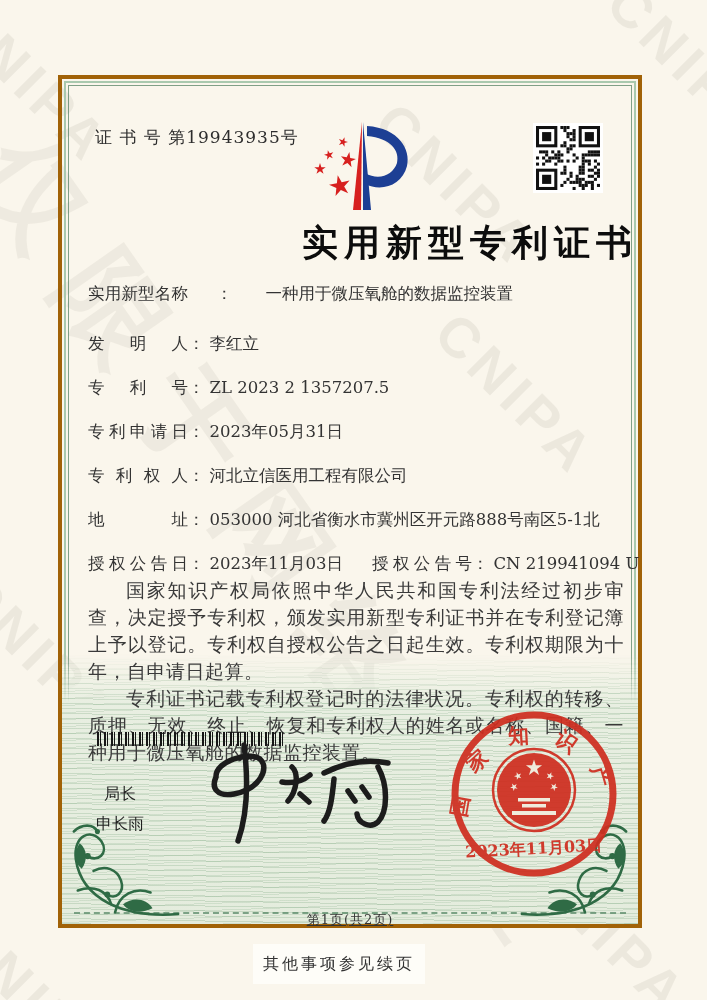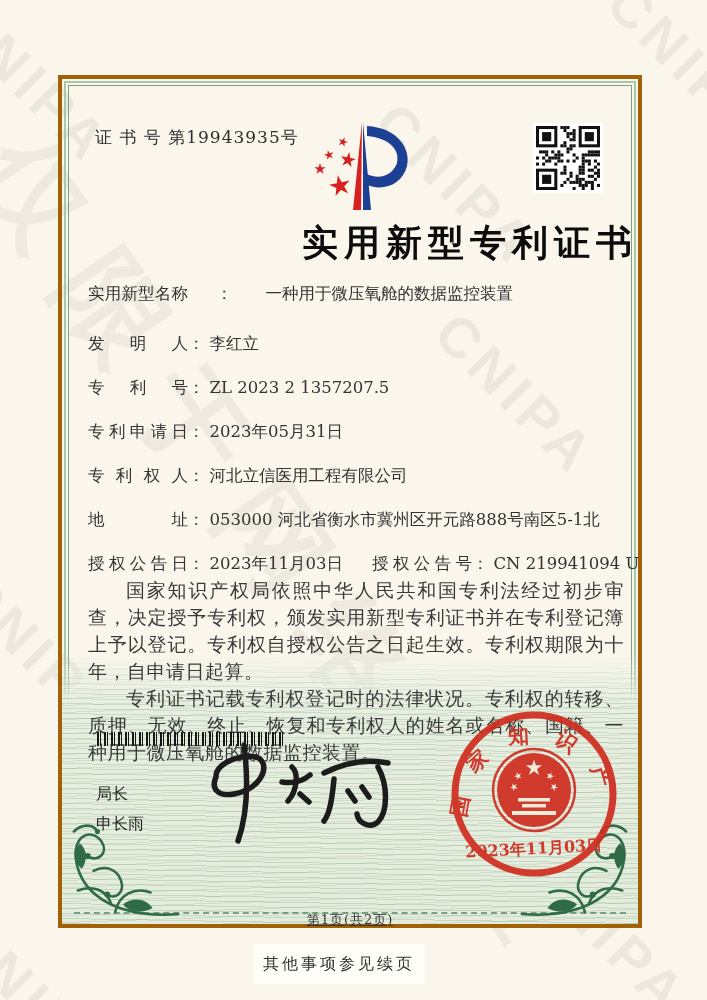--- a/index.html
+++ b/index.html
@@ -56,21 +56,21 @@
          color:#3a3a3a;text-align:justify;letter-spacing:.5px;}
   .paras p{margin:0;text-indent:2em;}
   
   .barcode{position:absolute;left:35px;top:653px;width:187px;height:14px;
     background:repeating-linear-gradient(90deg,
       #161616 0 2px, transparent 2px 3px,
       #161616 3px 4px, transparent 4px 7px,
       #161616 7px 9px, transparent 9px 10px,
       #161616 10px 11px, transparent 11px 14px);}
   .signer{position:absolute;left:34px;top:700px;font-family:"Liberation Sans", sans-serif;
-          font-size:16px;color:#1f1f1f;line-height:30px;}
+          font-size:16px;color:#1f1f1f;line-height:30px;text-align:center;}
   .signature{position:absolute;left:138px;top:658px;width:210px;height:115px;}
   .seal{position:absolute;left:386px;top:629px;width:172px;height:172px;opacity:.93;}
   .page-num{position:absolute;left:0;top:832px;width:100%;text-align:center;font-size:13px;color:#333;letter-spacing:1px;text-decoration:underline;}
   
   .footer-note{
     position:absolute;left:253px;top:944px;width:172px;height:40px;background:#fefdf8;
     display:flex;align-items:center;justify-content:center;
     font-size:16px;color:#333;letter-spacing:3px;
   }
 </style>

